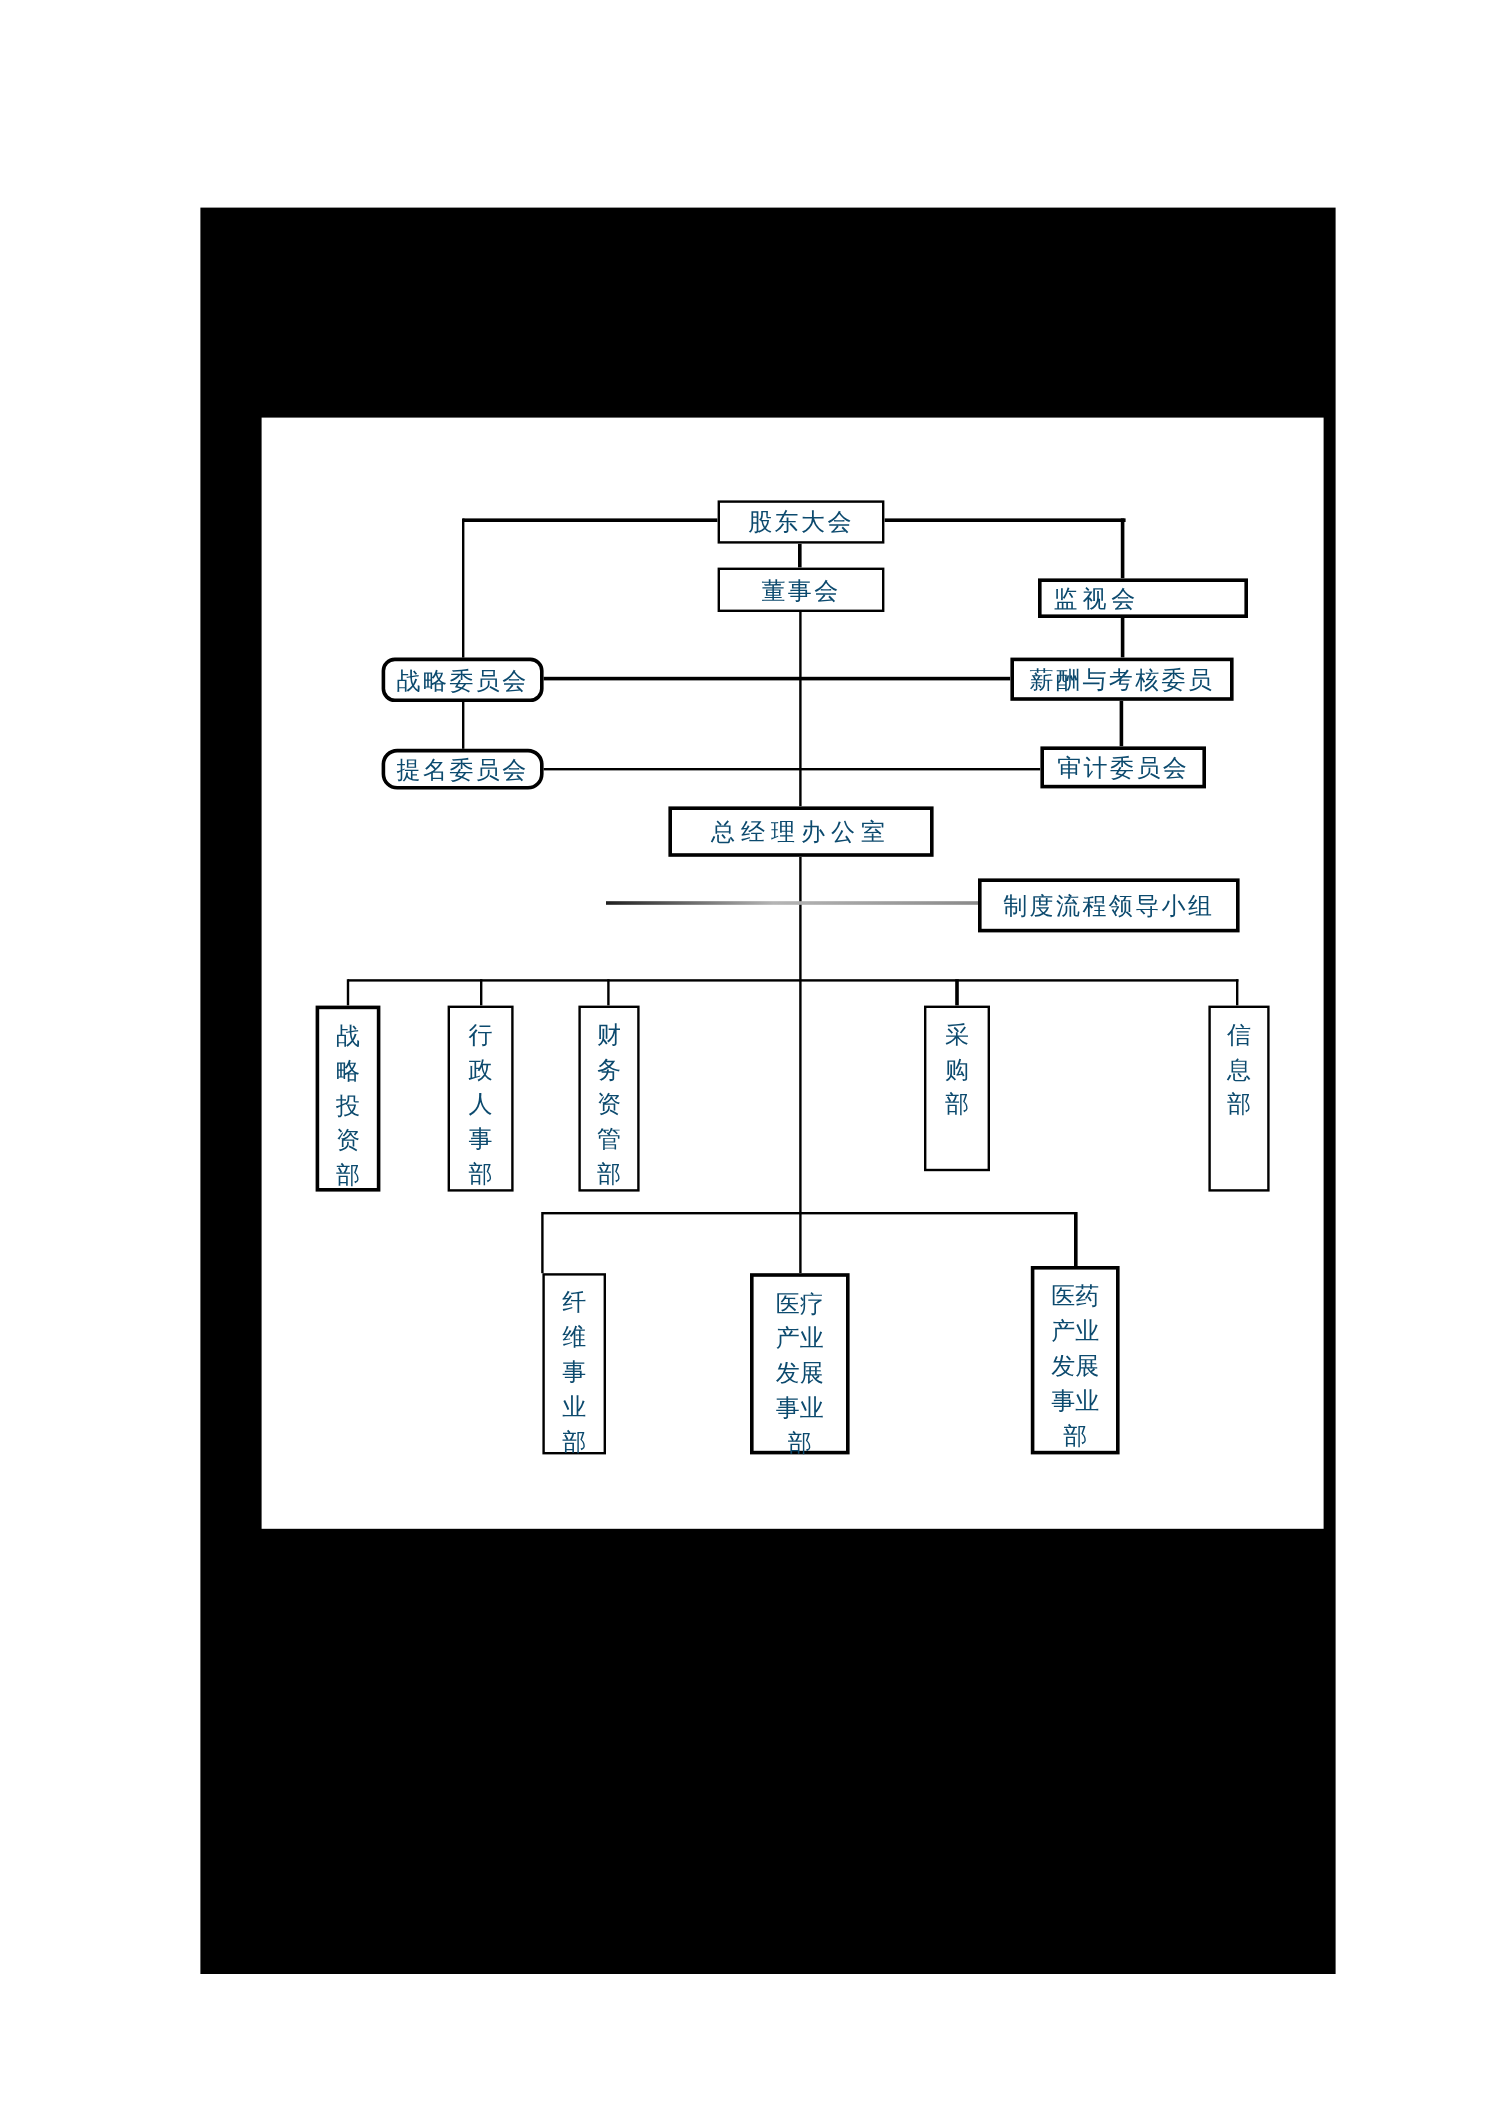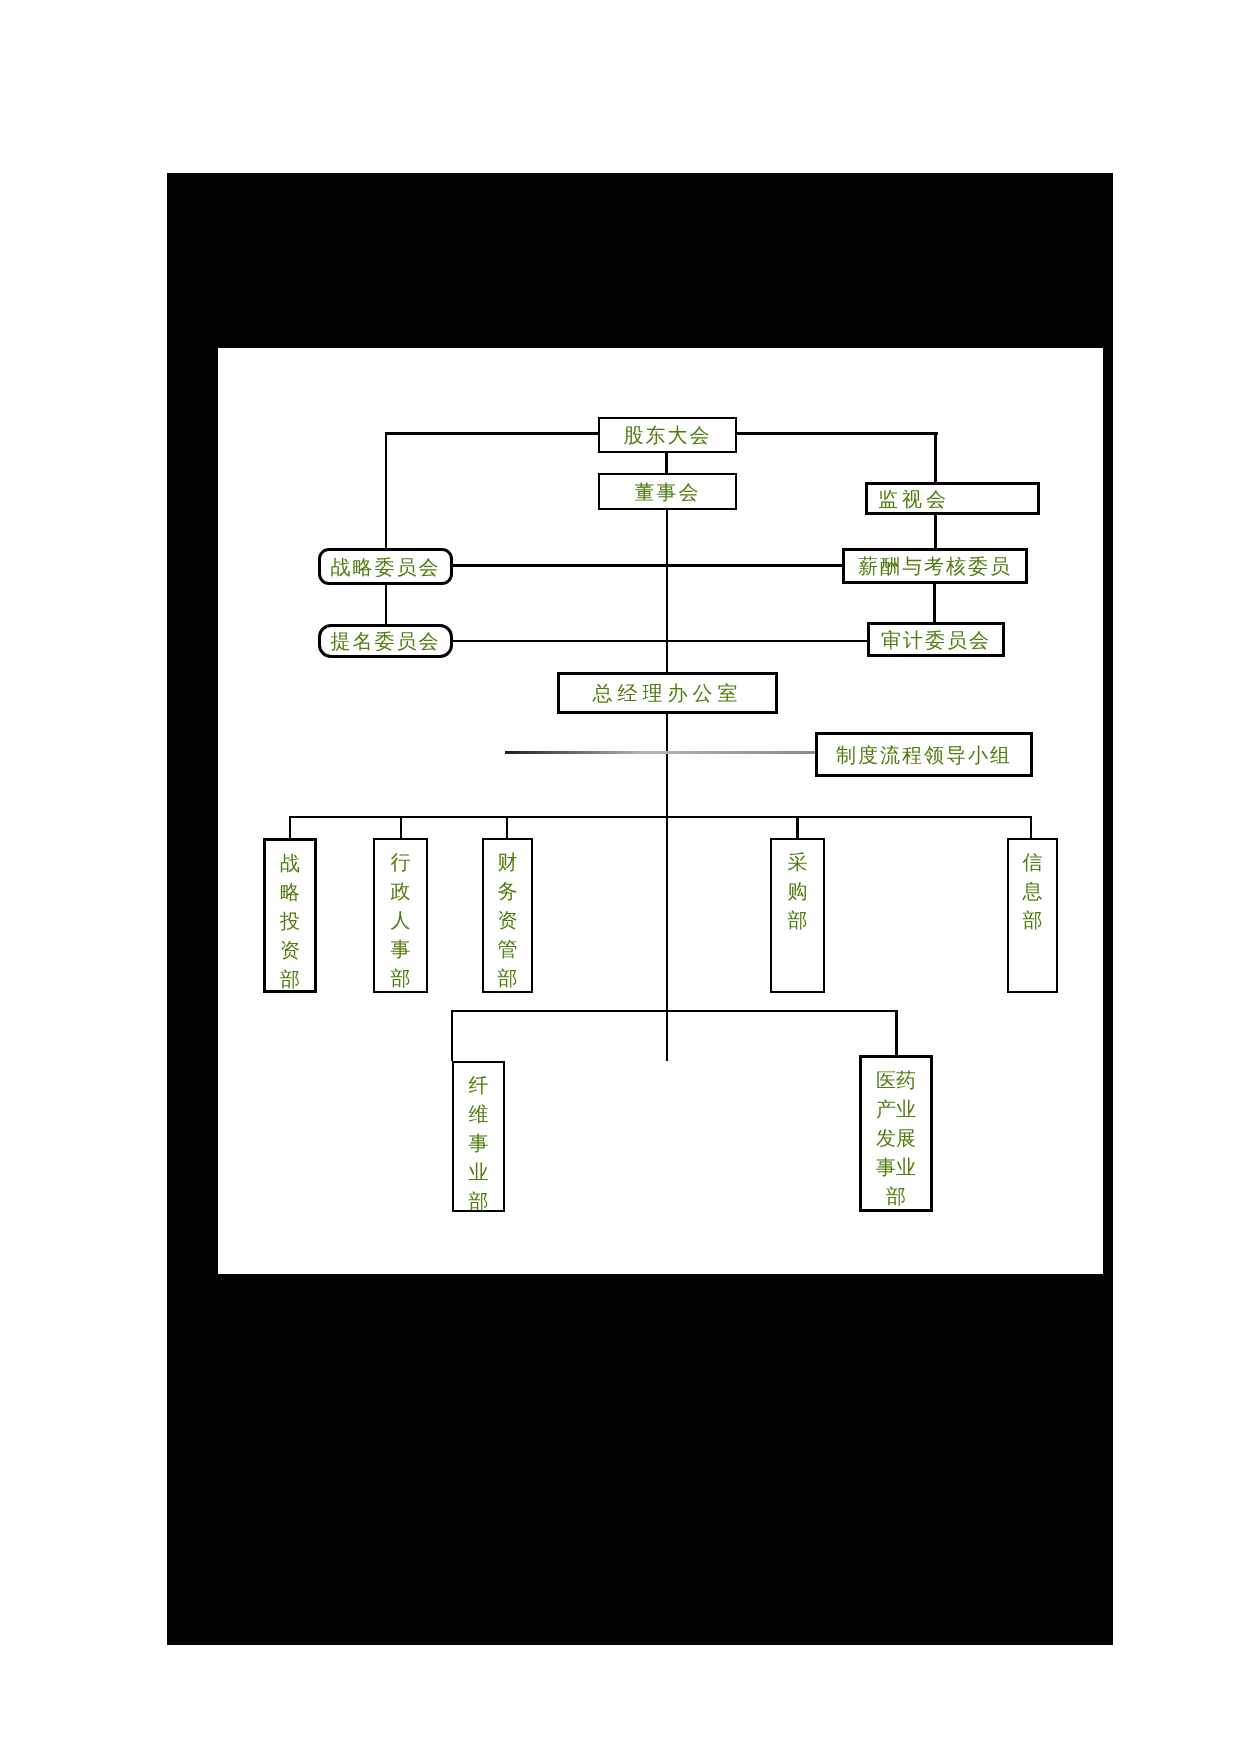--- a/index.html
+++ b/index.html
@@ -1,18 +1,18 @@
 <!DOCTYPE html>
 <html><head>
 <meta charset="utf-8">
 <style>
   html,body{margin:0;padding:0;background:#ffffff;}
   #canvas{
     position:relative;width:1240px;height:1754px;overflow:hidden;
-    background:#ffffff;font-family:"DejaVu Sans",sans-serif;color:#4d7c0f;
+    background:#ffffff;font-family:"DejaVu Sans",sans-serif;color:#0c4a6e;
   }
   #frame{position:absolute;left:167px;top:173px;width:946px;height:1472px;background:#000;}
   #page{position:absolute;left:218px;top:348px;width:885px;height:926px;background:#fff;}
   .node{
     position:absolute;box-sizing:border-box;background:#fff;border:2px solid #000;
     display:flex;align-items:center;justify-content:center;
     font-size:20px;line-height:1.2;letter-spacing:2px;z-index:2;white-space:nowrap;
   }
   .b3{border-width:3px;}
   .vert{
@@ -73,21 +73,22 @@
 
 
   <div class="node b3" style="left:815px;top:732px;width:218px;height:45px;">制度流程领导小组</div>
 
   <div class="node b3 vert" style="left:263px;top:838px;width:54px;height:155px;padding-left:13px;padding-right:13px;">战略投资部</div>
 
   <div class="node vert" style="left:373px;top:838px;width:55px;height:155px;padding-left:14px;padding-right:14px;">行政人事部</div>
 
   <div class="node vert" style="left:482px;top:838px;width:51px;height:155px;padding-left:12px;padding-right:12px;">财务资管部</div>
 
-  <div class="node vert" style="left:770px;top:838px;width:55px;height:155px;padding-left:14px;padding-right:14px;">采购部</div>
+  <div class="node vert" style="left:770px;top:838px;width:55px;height:138px;padding-left:14px;padding-right:14px;">采购部</div>
 
   <div class="node vert" style="left:1007px;top:838px;width:51px;height:155px;padding-left:12px;padding-right:12px;">信息部</div>
 
   <div class="node vert" style="left:424px;top:1061px;width:53px;height:151px;padding-left:13px;padding-right:13px;margin-left:28px;">纤维事业部</div>
 
+  <div class="node b3 vert" style="left:625px;top:1061px;width:83px;height:151px;padding-left:14px;padding-right:14px;">医疗产业发展事业部</div>
 
   <div class="node b3 vert" style="left:859px;top:1055px;width:74px;height:157px;padding-left:10px;padding-right:10px;">医药产业发展事业部</div>
 </div>
 
 </body></html>

